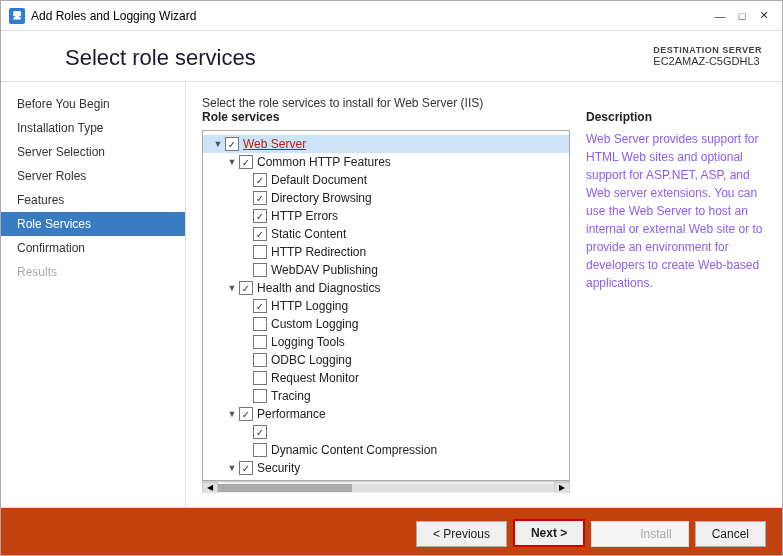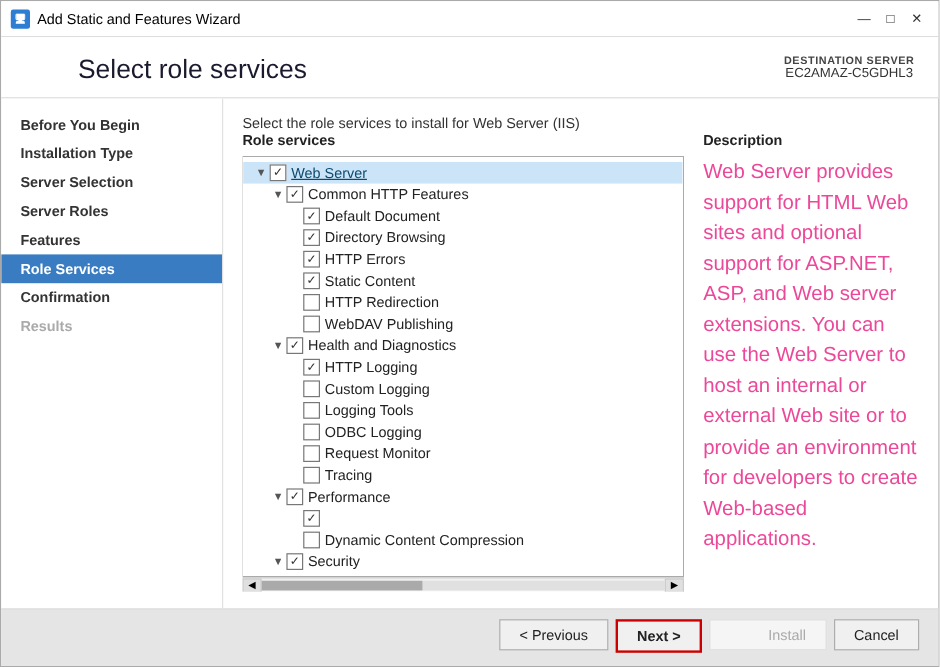--- a/index.html
+++ b/index.html
@@ -70,21 +70,21 @@
       justify-content: space-between;
       align-items: flex-start;
     }
     .page-title {
       font-size: 22px;
       font-weight: 300;
       color: #1a1a2e;
       margin-left: 44px;
     }
     .destination-server {
-      text-align: center;
+      text-align: left;
       font-size: 10px;
       color: #555;
     }
     .destination-label {
       font-weight: 600;
       color: #444;
       display: block;
       font-size: 9px;
       letter-spacing: 0.5px;
     }
@@ -102,21 +102,20 @@
       background: #fff;
       border-right: 1px solid #e0e0e0;
       padding: 10px 0;
       flex-shrink: 0;
     }
     .sidebar-item {
       padding: 5px 16px;
       font-size: 12px;
       color: #333;
       cursor: pointer;
-      font-weight: bold;
     }
     .sidebar-item.active {
       background: #3a7cc1;
       color: #fff;
     }
     .sidebar-item.disabled {
       color: #aaa;
       cursor: default;
     }
     .content-panel {
@@ -196,21 +195,21 @@
       color: #333;
     }
     .tree-check.checked::after {
       content: '✓';
       font-size: 10px;
     }
     .tree-label {
       font-size: 12px;
     }
     .tree-label.link-style {
-      color: #0c4a6e;
+      color: #b91c1c;
       text-decoration: underline;
     }
     .scrollbar-area {
       height: 12px;
       background: #f0f0f0;
       border-top: 1px solid #ccc;
       display: flex;
       align-items: center;
     }
     .h-scroll-track {
@@ -235,31 +234,31 @@
       align-items: center;
       justify-content: center;
       font-size: 8px;
       cursor: pointer;
     }
     .description-panel {
       width: 180px;
       flex-shrink: 0;
     }
     .description-text {
-      font-size: 17px;
-      color: #ec4899;
+      font-size: 12px;
+      color: #8b5cf6;
       line-height: 1.5;
     }
     .footer {
       border-top: 1px solid #ddd;
-      background: #e5e5e5;
+      background: #c2410c;
       padding: 8px 16px;
       display: flex;
       justify-content: flex-end;
-      align-items: flex-start;
+      align-items: flex-end;
       gap: 6px;
       height: 48px;
     }
     .btn {
       padding: 5px 16px;
       font-size: 12px;
       border: 1px solid #adadad;
       background: #f0f0f0;
       cursor: pointer;
       min-width: 70px;
@@ -282,21 +281,21 @@
     ::-webkit-scrollbar-thumb { background: #c0c0c0; border: 1px solid #aaa; }
   </style>
 </head>
 <body>
 
 <div class="window">
 
   <div class="title-bar">
     <div class="title-bar-left">
       <div class="title-icon">🖥</div>
-      <span>Add Static and Features Wizard</span>
+      <span>Add Roles and Logging Wizard</span>
     </div>
     <div class="title-bar-controls">
       <button class="title-btn">—</button>
       <button class="title-btn">□</button>
       <button class="title-btn close">✕</button>
     </div>
   </div>
 
   <div class="page-header">
     <h1 class="page-title">Select role services</h1>

